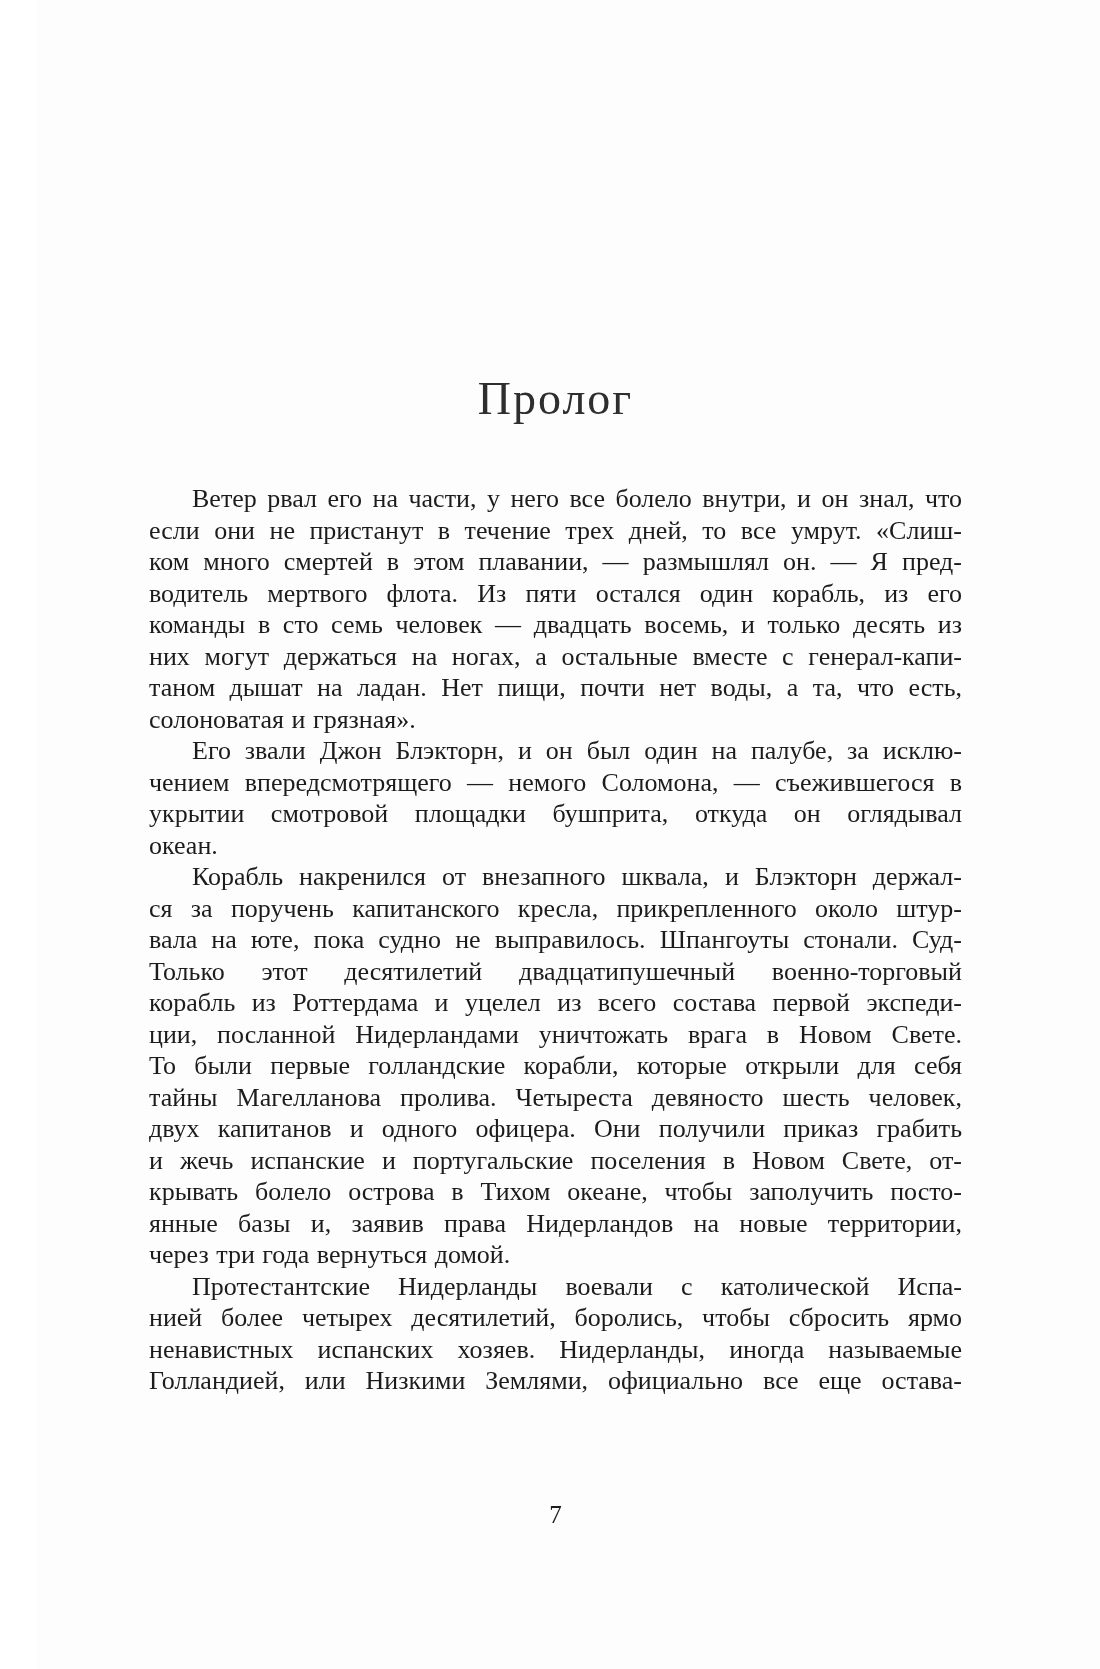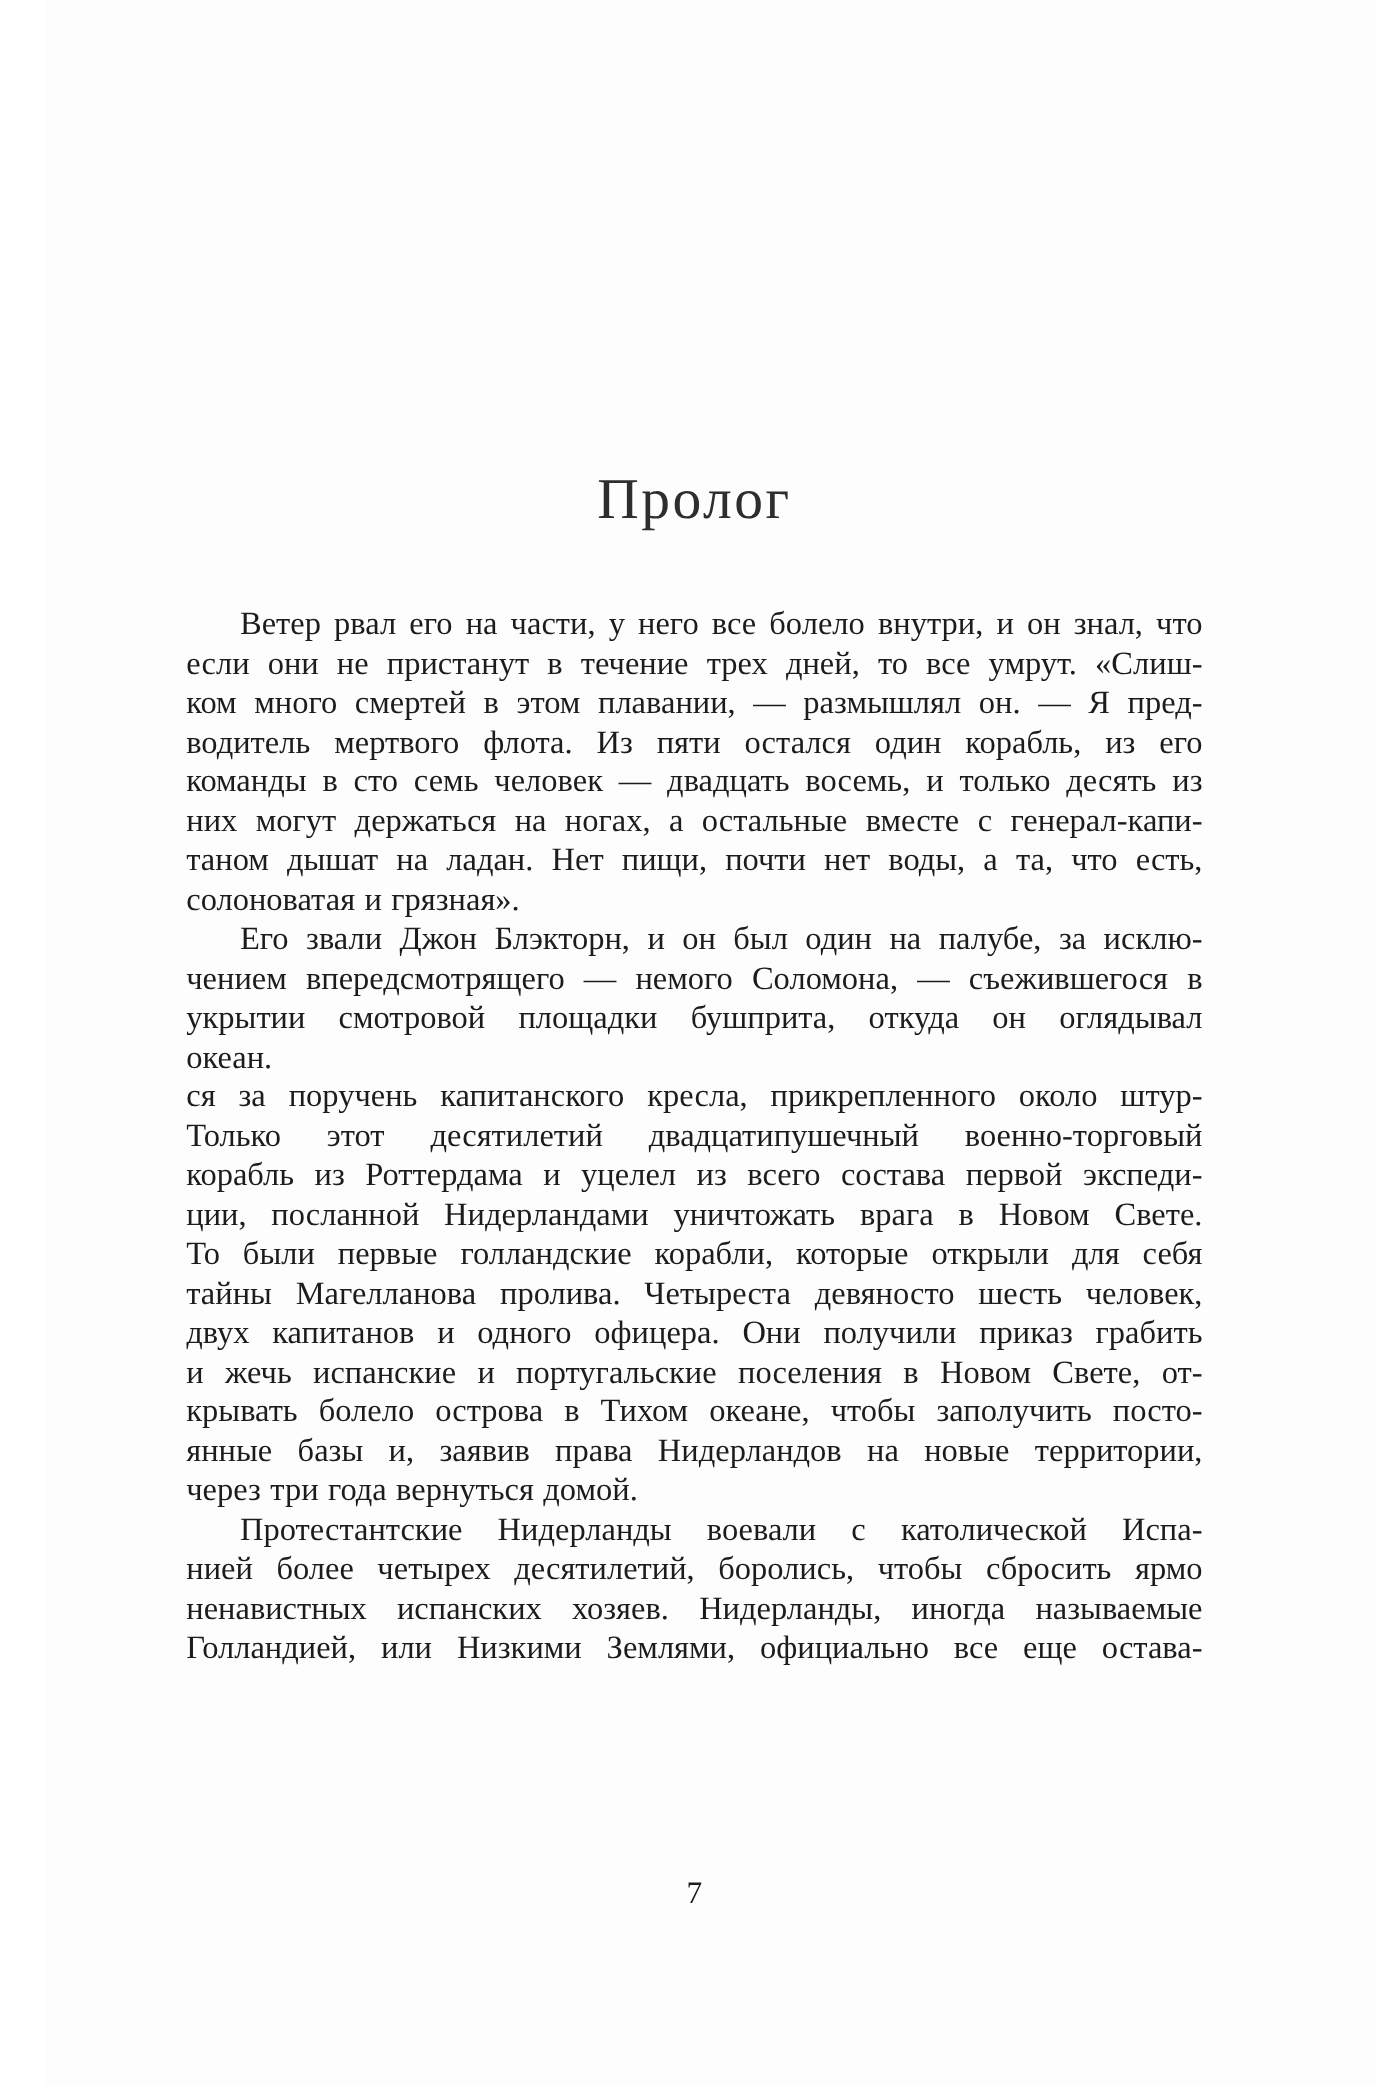--- a/index.html
+++ b/index.html
@@ -74,21 +74,23 @@
       <div class="text-line">ком много смертей в этом плавании, — размышлял он. — Я пред-</div>
       <div class="text-line">водитель мертвого флота. Из пяти остался один корабль, из его</div>
       <div class="text-line">команды в сто семь человек — двадцать восемь, и только десять из</div>
       <div class="text-line">них могут держаться на ногах, а остальные вместе с генерал-капи-</div>
       <div class="text-line">таном дышат на ладан. Нет пищи, почти нет воды, а та, что есть,</div>
       <div class="text-line para-end">солоноватая и грязная».</div>
       <div class="text-line first-line">Его звали Джон Блэкторн, и он был один на палубе, за исклю-</div>
       <div class="text-line">чением впередсмотрящего — немого Соломона, — съежившегося в</div>
       <div class="text-line">укрытии смотровой площадки бушприта, откуда он оглядывал</div>
       <div class="text-line para-end">океан.</div>
+      <div class="text-line first-line">Корабль накренился от внезапного шквала, и Блэкторн держал-</div>
       <div class="text-line">ся за поручень капитанского кресла, прикрепленного около штур-</div>
+      <div class="text-line">вала на юте, пока судно не выправилось. Шпангоуты стонали. Суд-</div>
       <div class="text-line">Только этот десятилетий двадцатипушечный военно-торговый</div>
       <div class="text-line">корабль из Роттердама и уцелел из всего состава первой экспеди-</div>
       <div class="text-line">ции, посланной Нидерландами уничтожать врага в Новом Свете.</div>
       <div class="text-line">То были первые голландские корабли, которые открыли для себя</div>
       <div class="text-line">тайны Магелланова пролива. Четыреста девяносто шесть человек,</div>
       <div class="text-line">двух капитанов и одного офицера. Они получили приказ грабить</div>
       <div class="text-line">и жечь испанские и португальские поселения в Новом Свете, от-</div>
       <div class="text-line">крывать болело острова в Тихом океане, чтобы заполучить посто-</div>
       <div class="text-line">янные базы и, заявив права Нидерландов на новые территории,</div>
       <div class="text-line para-end">через три года вернуться домой.</div>

